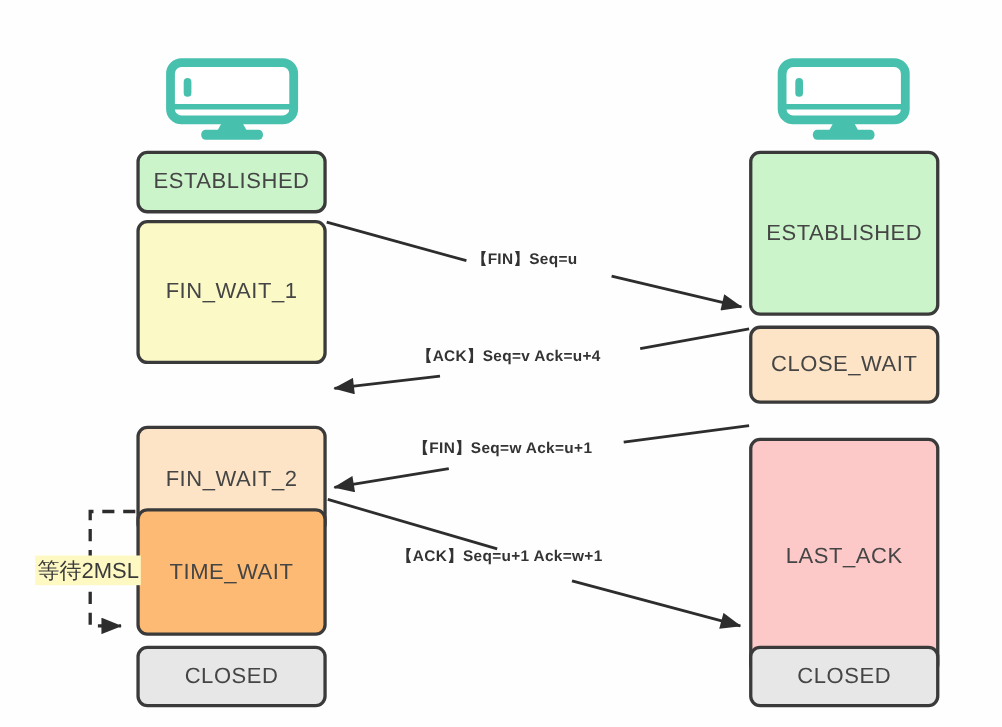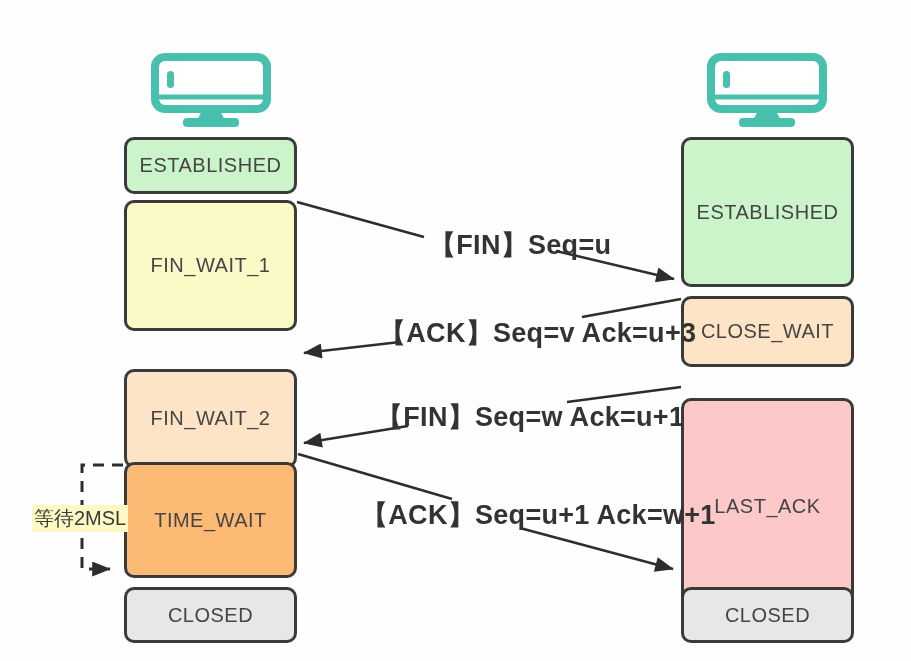--- a/index.html
+++ b/index.html
@@ -19,30 +19,30 @@
   .state-box{
     position:absolute;box-sizing:border-box;width:173px;
     border:3px solid #3a3a3a;border-radius:10px;
     display:flex;align-items:center;justify-content:center;
     font-size:20px;color:#454545;letter-spacing:0.5px;
   }
   .c-col{left:124px;}
   .s-col{left:681px;}
   .c-est{top:137px;height:57px;}
   .c-fw1{top:200px;height:131px;}
-  .c-fw2{top:369px;height:99px;}
+  .c-fw2{top:387px;height:99px;}
   .c-tw {top:462px;height:116px;}
   .c-cl {top:587px;height:56px;}
   .s-est{top:137px;height:150px;}
   .s-cw {top:296px;height:71px;}
   .s-la {top:398px;height:216px;}
   .s-cl {top:587px;height:56px;}
   .overlay{position:absolute;left:0;top:0;width:911px;height:661px;pointer-events:none;}
   .msg{
-    position:absolute;font-size:27px;font-weight:bold;color:#333;
+    position:absolute;font-size:14px;font-weight:bold;color:#333;
     white-space:nowrap;letter-spacing:0.3px;
   }
   .msg1{left:429px;top:227px;}
   .msg2{left:379px;top:315px;}
   .msg3{left:376px;top:399px;}
   .msg4{left:361px;top:497px;}
   .wait-note{
     position:absolute;left:32px;top:505px;font-size:20px;color:#3a3a3a;
     background:#fef9c3;padding:0 2px;white-space:nowrap;z-index:6;
   }
@@ -100,19 +100,19 @@
       <line x1="408" y1="426" x2="304" y2="443" marker-end="url(#ah)"></line>
 
       <line x1="298" y1="454" x2="452" y2="499"></line>
       <line x1="520" y1="528" x2="673" y2="569" marker-end="url(#ah)"></line>
 
       <path d="M123,465 L82,465 L82,569 L110,569" stroke-width="3" stroke-dasharray="11 8" marker-end="url(#ah)"></path>
     </g>
   </svg>
 
   <div class="msg msg1">【FIN】Seq=u</div>
-  <div class="msg msg2">【ACK】Seq=v Ack=u+3</div>
+  <div class="msg msg2">【ACK】Seq=v Ack=u+4</div>
   <div class="msg msg3">【FIN】Seq=w Ack=u+1</div>
   <div class="msg msg4">【ACK】Seq=u+1 Ack=w+1</div>
 
   <div class="wait-note">等待2MSL</div>
 
 </div>
 
 </body></html>

